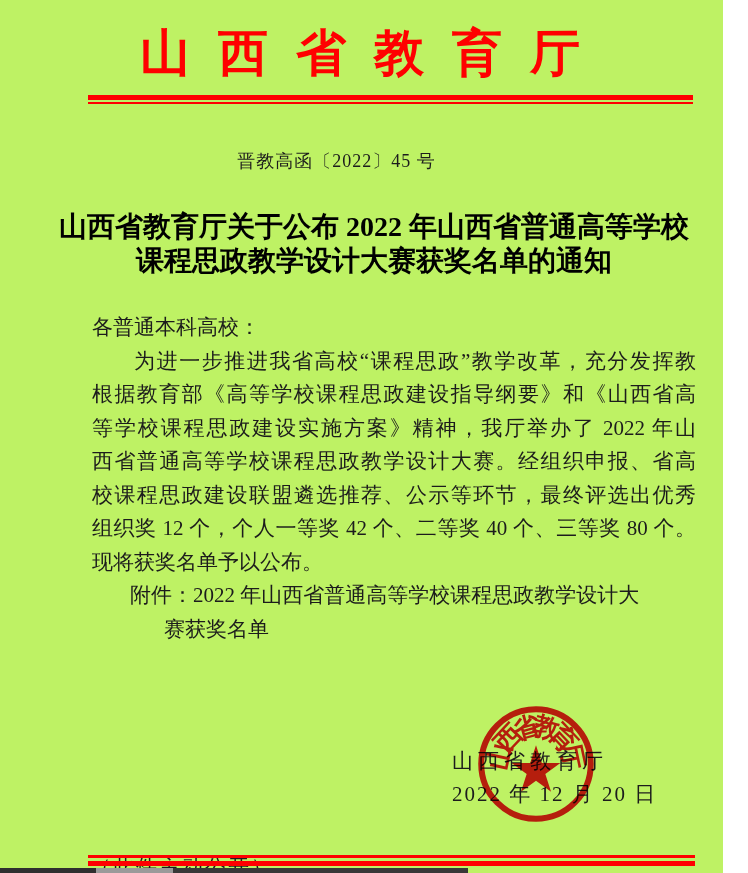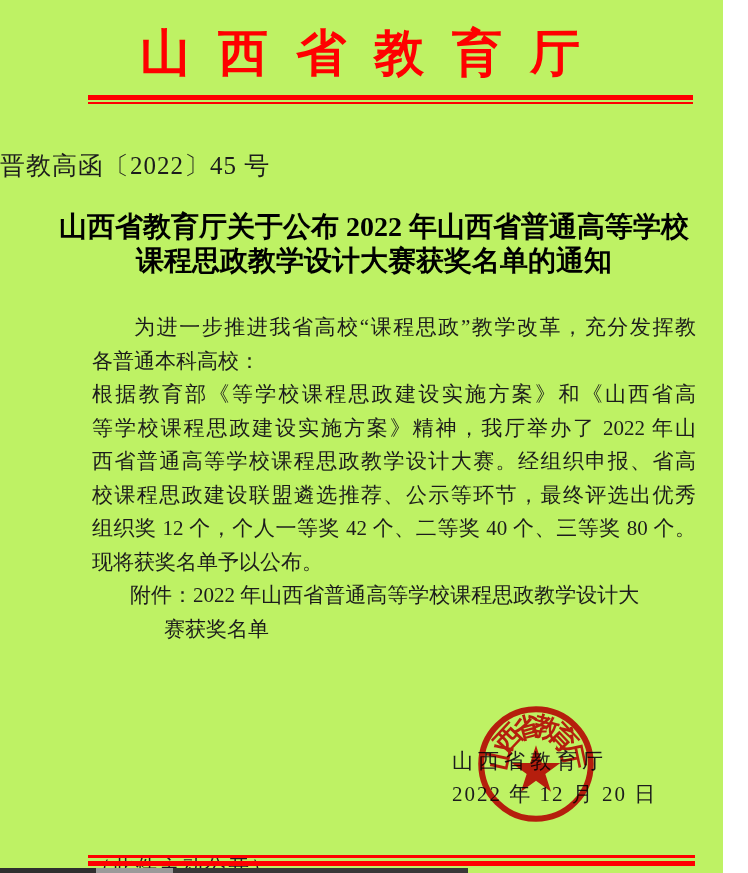--- a/index.html
+++ b/index.html
@@ -32,22 +32,22 @@
     position:absolute;left:88px;top:95px;width:605px;height:5px;
     background:var(--red);
   }
   .rule-top-thin{
     position:absolute;left:88px;top:102px;width:605px;height:2px;
     background:var(--red);
   }
   
   .doc-number{
     position:absolute;left:0;top:149px;width:673px;
-    text-align:left;
-    font-size:25px;
+    text-align:center;
+    font-size:18px;
     letter-spacing:1px;
     white-space:nowrap;
   }
   
   .doc-title{
     position:absolute;left:54px;top:210px;width:640px;
     text-align:center;
     font-weight:bold;
     font-size:28px;line-height:34px;
     color:#000;
@@ -128,23 +128,23 @@
   <div class="rule-top-thin"></div>
 
   <div class="doc-number">晋教高函〔2022〕45 号</div>
 
   <div class="doc-title">
     <div>山西省教育厅关于公布 2022 年山西省普通高等学校</div>
     <div>课程思政教学设计大赛获奖名单的通知</div>
   </div>
 
   <div class="body-text">
+    <div class="line">各普通本科高校：</div>
     <div class="line j indent2">为进一步推进我省高校“课程思政”教学改革，充分发挥教</div>
-    <div class="line">各普通本科高校：</div>
-    <div class="line j">根据教育部《等学校课程思政建设实施方案》和《山西省高</div>
+    <div class="line j">根据教育部《高等学校课程思政建设指导纲要》和《山西省高</div>
     <div class="line j">等学校课程思政建设实施方案》精神，我厅举办了 2022 年山</div>
     <div class="line j">西省普通高等学校课程思政教学设计大赛。经组织申报、省高</div>
     <div class="line j">校课程思政建设联盟遴选推荐、公示等环节，最终评选出优秀</div>
     <div class="line j">组织奖 12 个，个人一等奖 42 个、二等奖 40 个、三等奖 80 个。</div>
     <div class="line">现将获奖名单予以公布。</div>
     <div class="line indent-att1">附件：2022 年山西省普通高等学校课程思政教学设计大</div>
     <div class="line indent-att2">赛获奖名单</div>
   </div>
 
   <div class="signature">

